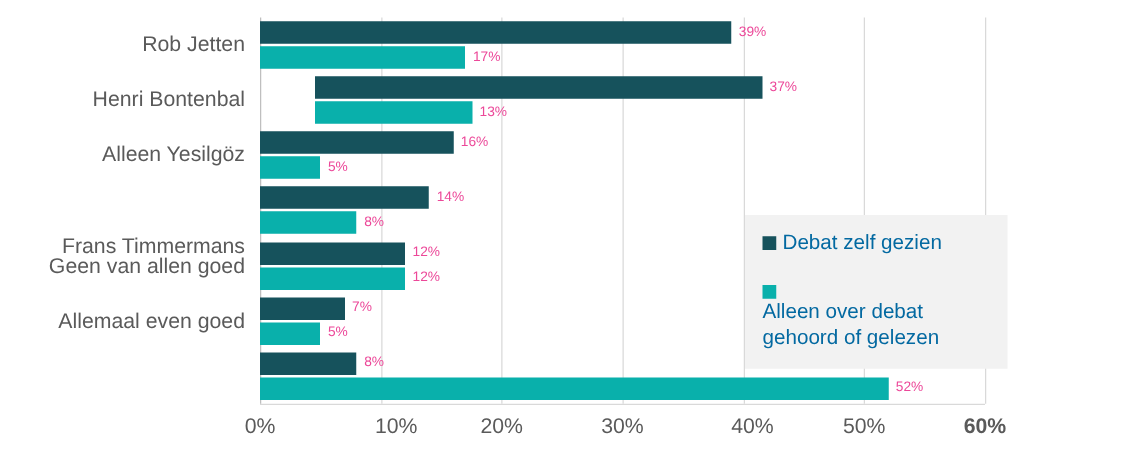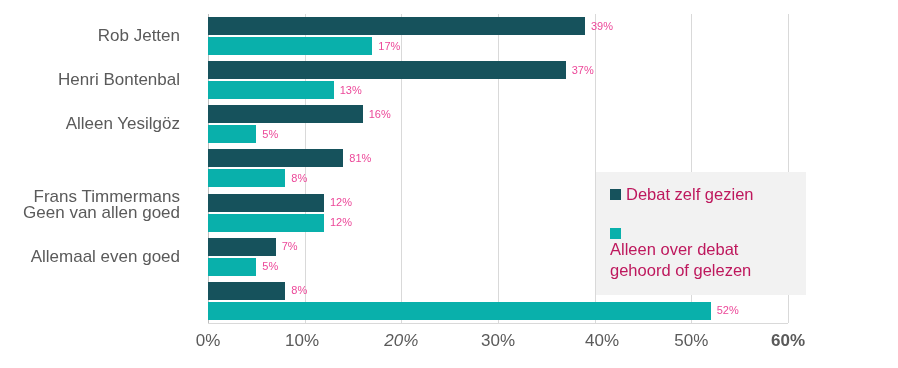--- a/index.html
+++ b/index.html
@@ -83,21 +83,21 @@
   
   .cat-name {
     position: absolute;
     right: 0;
     width: 200px;
     text-align: right;
     font-size: 17px;
     color: #5a5a5a;
     white-space: nowrap;
     transform: translateY(-50%);
-    padding-right: 28px;
+    padding-right: 12px;
     box-sizing: border-box;
   }
   #y-axis-labels {
     position: absolute;
     left: 0;
     top: 14px;
     width: 208px;
     height: 309px;
   }
 
@@ -136,21 +136,21 @@
   .legend-item:last-child { margin-bottom: 0; flex-direction: column; }
   .legend-swatch {
     width: 11px;
     height: 11px;
     flex: 0 0 11px;
     margin-top: 5px;
     margin-right: 5px;
   }
   .legend-text {
     font-size: 16.5px;
-    color: #be185d;
+    color: #0369a1;
     line-height: 1.28;
   }
 </style>
 </head>
 <body>
 
 <div id="chart-root">
 
   <div id="y-axis-labels">
       <div class="cat-name" style="top: 22.0714px;">Rob Jetten</div>
@@ -173,21 +173,21 @@
       <div class="cat-row" style="top: 0px; height: 44.1429px;">
         <div class="bar-line">
           <div class="bar bar-seen" style="width: 377px;"></div>
           <span class="bar-label">39%</span>
         </div>
         <div class="bar-line">
           <div class="bar bar-heard" style="width: 164.333px;"></div>
           <span class="bar-label">17%</span>
         </div>
       </div>
-      <div class="cat-row" style="top: 44.1429px; height: 44.1429px;">
+      <div class="cat-row" style="top: 44.1429px; height: 44.1429px; margin-left: 44px;">
         <div class="bar-line">
           <div class="bar bar-seen" style="width: 357.667px;"></div>
           <span class="bar-label">37%</span>
         </div>
         <div class="bar-line">
           <div class="bar bar-heard" style="width: 125.667px;"></div>
           <span class="bar-label">13%</span>
         </div>
       </div>
       <div class="cat-row" style="top: 88.2857px; height: 44.1429px;">
@@ -196,21 +196,21 @@
           <span class="bar-label">16%</span>
         </div>
         <div class="bar-line">
           <div class="bar bar-heard" style="width: 48.3333px;"></div>
           <span class="bar-label">5%</span>
         </div>
       </div>
       <div class="cat-row" style="top: 132.429px; height: 44.1429px;">
         <div class="bar-line">
           <div class="bar bar-seen" style="width: 135.333px;"></div>
-          <span class="bar-label">81%</span>
+          <span class="bar-label">14%</span>
         </div>
         <div class="bar-line">
           <div class="bar bar-heard" style="width: 77.3333px;"></div>
           <span class="bar-label">8%</span>
         </div>
       </div>
       <div class="cat-row" style="top: 176.571px; height: 44.1429px;">
         <div class="bar-line">
           <div class="bar bar-seen" style="width: 116px;"></div>
           <span class="bar-label">12%</span>
@@ -237,22 +237,22 @@
         </div>
         <div class="bar-line">
           <div class="bar bar-heard" style="width: 502.667px;"></div>
           <span class="bar-label">52%</span>
         </div>
       </div>
     </div>
 
   <div id="x-axis-labels">
       <div class="tick-label" style="left: 0px;">0%</div>
-      <div class="tick-label" style="left: 94px;">10%</div>
-      <div class="tick-label" style="left: 193.333px; font-style: italic;">20%</div>
+      <div class="tick-label" style="left: 109px;">10%</div>
+      <div class="tick-label" style="left: 193.333px;">20%</div>
       <div class="tick-label" style="left: 290px;">30%</div>
       <div class="tick-label" style="left: 394px;">40%</div>
       <div class="tick-label" style="left: 483.333px;">50%</div>
       <div class="tick-label" style="left: 580px; font-weight: bold;">60%</div>
     </div>
 
   <div id="legend">
       <div class="legend-item">
         <span class="legend-swatch" style="background: rgb(22, 82, 92);"></span>
         <span class="legend-text">Debat zelf gezien</span>

